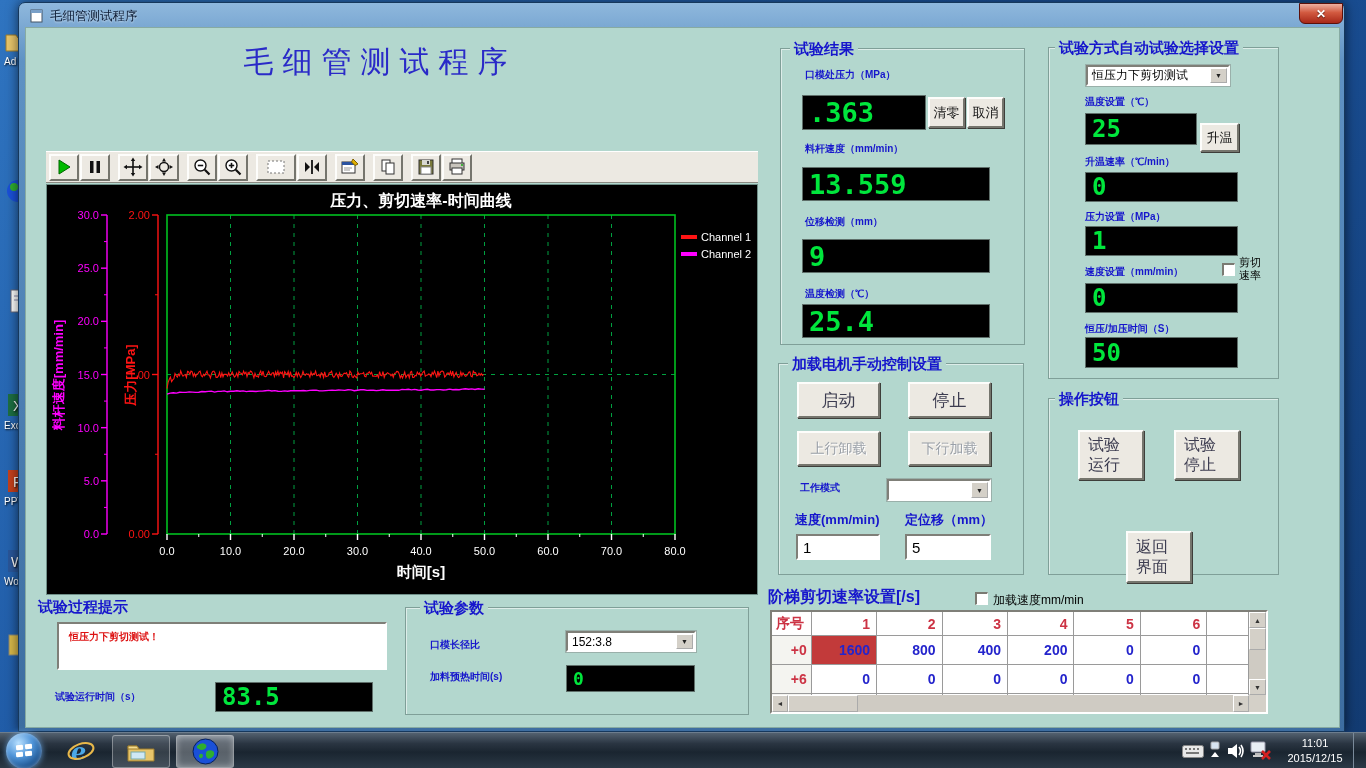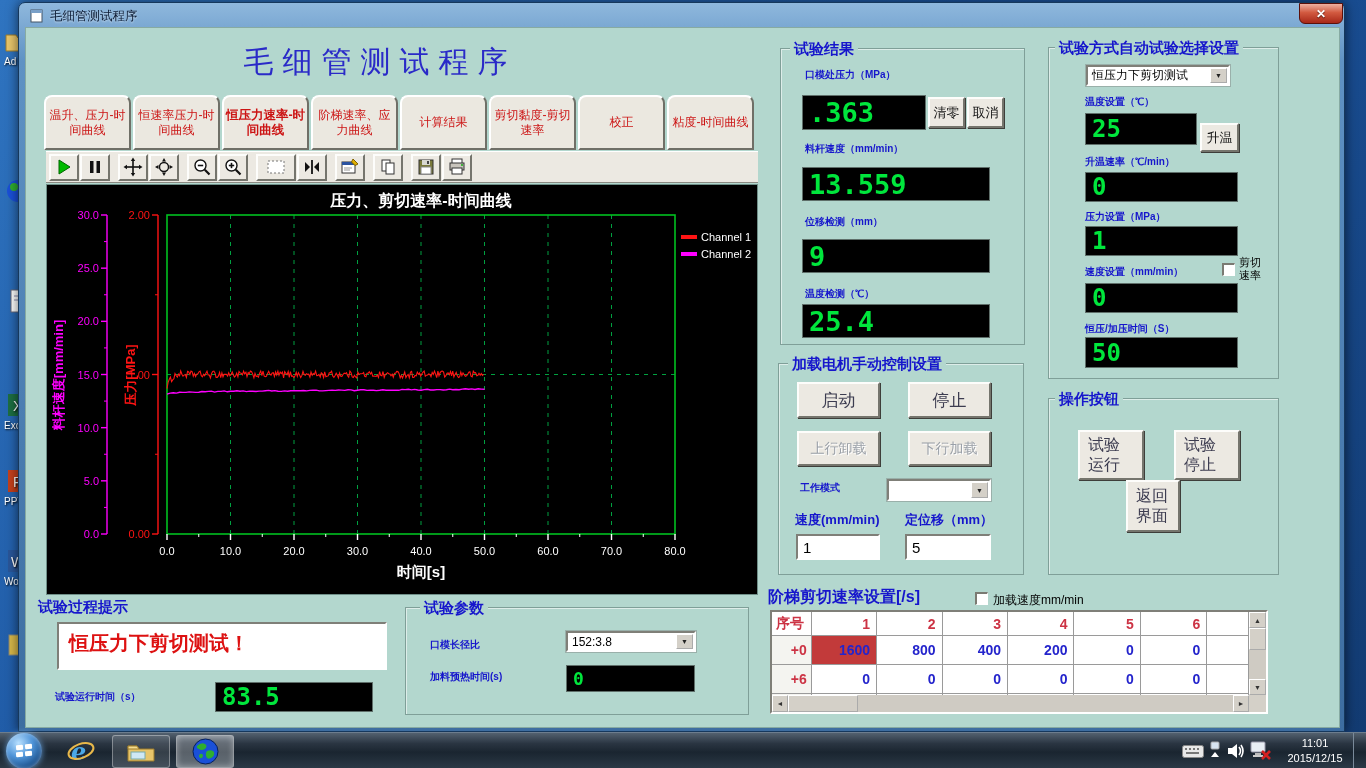--- a/index.html
+++ b/index.html
@@ -89,21 +89,21 @@
     display:flex; align-items:center; justify-content:center; cursor:pointer; }
   .sbtn.h { width:16px; height:17px; position:absolute; top:0; }
   .vthumb { position:absolute; left:0; top:16px; width:17px; height:22px; background:#d4d0c8; border:1px outset #fff; }
   .hthumb { position:absolute; left:16px; top:0; width:70px; height:17px; background:#d4d0c8; border:1px outset #fff; }
   .sdown { position:absolute; bottom:0; left:0; }
   .scorner { position:absolute; right:0; bottom:0; width:17px; height:17px; background:#d4d0c8; }
 
   
   #hint-box { position:absolute; left:57px; top:622px; width:330px; height:48px; z-index:5; background:#fff;
     border-top:2px solid #7f7f78; border-left:2px solid #7f7f78; border-bottom:2px solid #fff; border-right:2px solid #fff; }
-  #hint-box span { display:block; padding:6px 0 0 10px; color:#dd1111; font-weight:bold; font-size:20px; }
+  #hint-box span { display:block; padding:6px 0 0 10px; color:#dd1111; font-weight:bold; font-size:10px; }
 
   
   .taskbar { position:absolute; left:0; top:732px; width:1366px; height:36px; z-index:10;
     background:linear-gradient(180deg,#53616f 0%,#2a3542 30%,#1a2530 55%,#2b3946 100%);
     border-top:1px solid #6d7d8d; }
   .orb { position:absolute; left:6px; top:0px; width:36px; height:36px; border-radius:50%; cursor:pointer;
     background:radial-gradient(circle at 35% 28%, #b8e0ff 0%, #4f94d8 40%, #11447e 80%, #0a2d58 100%);
     box-shadow:0 0 6px rgba(120,190,255,.7), inset 0 0 4px rgba(255,255,255,.5); display:flex; align-items:center; justify-content:center; }
   .taskbtn { position:absolute; top:2px; height:33px; width:58px; border:1px solid rgba(255,255,255,.35); border-radius:3px;
     background:rgba(255,255,255,.12); display:flex; align-items:center; justify-content:center; cursor:pointer; }
@@ -175,30 +175,20 @@
         <rect x="1" y="1" width="11" height="12" fill="#fff" stroke="#456"></rect>
         <rect x="1" y="1" width="11" height="3" fill="#7aa0c8"></rect>
       </svg>
   </span>
   <span class="titlebar-text">毛细管测试程序</span>
   <div class="close-btn">✕</div>
   <div class="client-bg"></div>
 
   <div class="main-title">毛细管测试程序</div>
 
-  <div id="tabs">
-      <div class="tab">温升、压力-时间曲线</div>
-      <div class="tab">恒速率压力-时间曲线</div>
-      <div class="tab active">恒压力速率-时间曲线</div>
-      <div class="tab">阶梯速率、应力曲线</div>
-      <div class="tab">计算结果</div>
-      <div class="tab">剪切黏度-剪切速率</div>
-      <div class="tab">校正</div>
-      <div class="tab">粘度-时间曲线</div>
-    </div>
   <div id="toolbar">
       <div class="tb">
         <svg width="20" height="20" viewBox="0 0 20 20">
           <polygon points="5,3 16,10 5,17" fill="#00bb00" stroke="#006600"></polygon>
         </svg>
       </div>
       <div class="tb">
         <svg width="20" height="20" viewBox="0 0 20 20">
           <rect x="5" y="4" width="3.5" height="12" fill="#111"></rect>
           <rect x="11.5" y="4" width="3.5" height="12" fill="#111"></rect>
@@ -425,21 +415,21 @@
   <div class="checkbox" style="left:1222px; top:263px;"></div>
   <div class="abs" style="left:1239px; top:256px; width:28px; font-size:11px; line-height:1.15; color:#000; z-index:5;">剪切速率</div>
   <div class="lcd" style="left:1085px; top:283px; width:153px; height:30px; font-size:24px;">0</div>
   <div class="lbl" style="left:1085px; top:322px;">恒压/加压时间（S）</div>
   <div class="lcd" style="left:1085px; top:337px; width:153px; height:31px; font-size:24px;">50</div>
 
   <div class="gbox" style="left:1048px; top:398px; width:231px; height:177px;"></div>
   <div class="gtitle" style="left:1055px; top:390px;">操作按钮</div>
   <div class="btn btn-2line" style="left:1078px; top:430px; width:66px; height:50px;">试验运行</div>
   <div class="btn btn-2line" style="left:1174px; top:430px; width:66px; height:50px;">试验停止</div>
-  <div class="btn btn-2line" style="left:1126px; top:480px; width:54px; height:52px;">返回界面</div>
+  <div class="btn btn-2line" style="left:1126px; top:531px; width:66px; height:52px;">返回界面</div>
 
   <div class="lbl" style="left:768px; top:587px; font-size:16px;">阶梯剪切速率设置[/s]</div>
   <div class="checkbox" style="left:975px; top:592px;"></div>
   <div class="abs" style="left:993px; top:592px; font-size:12px; color:#000; z-index:5;">加载速度mm/min</div>
   <div id="step-table">
       <div class="st-grid">
         <div class="st-row">
           <div class="st-cell st-h first" style="width: 40px; height: 24px;">序号</div>
           <div class="st-cell st-h" style="width: 66px; height: 24px;">1</div>
           <div class="st-cell st-h" style="width: 66px; height: 24px;">2</div>

